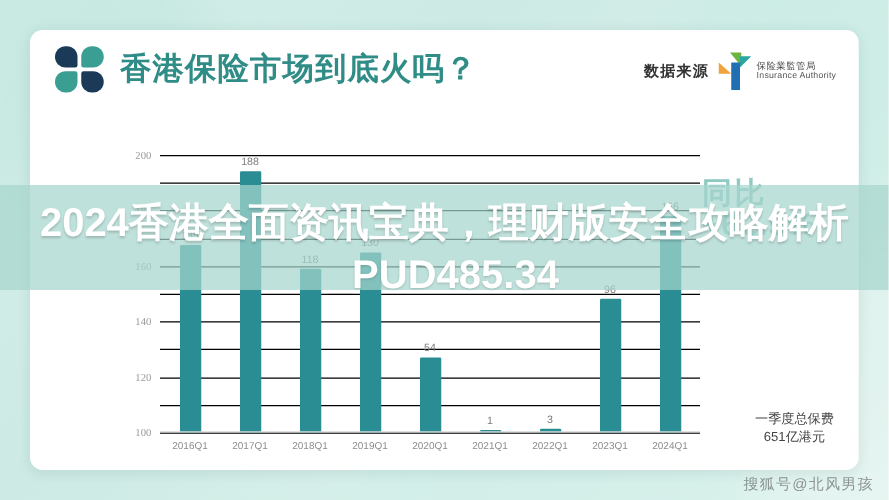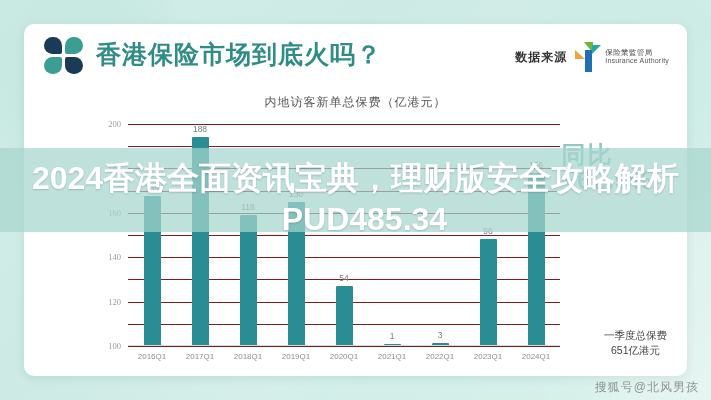--- a/index.html
+++ b/index.html
@@ -48,21 +48,21 @@
     border-left:9px solid #2aa6a0;border-bottom:9px solid transparent;}
   #ia-text{line-height:1.05;}
   #ia-cn{font-size:7.5px;color:#444;letter-spacing:.4px;}
   #ia-en{font-size:7px;color:#555;letter-spacing:.2px;}
 
   
   #chart-title{position:absolute;left:0;top:70px;width:100%;text-align:center;
     font-size:12px;color:#555;letter-spacing:1px;}
 
   #plot{position:absolute;left:104px;top:100px;width:432px;height:222px;}
-  .grid-line{position:absolute;left:0;width:100%;height:1px;background:#7f1d1d;font-family:Liberation Serif, serif;}
+  .grid-line{position:absolute;left:0;width:100%;height:1px;background:#000000;font-family:Liberation Serif, serif;}
   .ytick{position:absolute;right:calc(100% + 7px);transform:translateY(-50%);
     font-size:8.5px;color:#9a9a9a;white-space:nowrap;}
   #axis-base{position:absolute;left:0;bottom:0;width:100%;height:1px;background:#d8d8d8;}
 
   #bars{position:absolute;left:0;top:0;width:100%;height:100%;display:flex;
     align-items:flex-end;justify-content:space-around;}
   .bar-slot{position:relative;flex:1;height:100%;display:flex;flex-direction:column;
     align-items:center;justify-content:flex-end;}
   .bar{width:17px;background:#2a8d94;border-radius:1px 1px 0 0;}
   .bar-val{position:absolute;font-size:8.5px;color:#7b7b7b;}
@@ -117,21 +117,20 @@
           <span id="ia-text">
             <span id="ia-cn" style="display:block">保险業監管局</span>
             <span id="ia-en" style="display:block">Insurance Authority</span>
           </span>
         </span>
       </div>
 
       <div id="headline">香港保险市场到底火吗？</div>
     </div>
 
-    <div id="chart-title">内地访客新单总保费（亿港元）</div>
 
     <div id="plot">
       <div id="gridlines">
           <div class="grid-line" style="top: 222px;"></div>
           <div class="grid-line" style="top: 199.8px;"></div>
           <div class="grid-line" style="top: 177.6px;"></div>
           <div class="grid-line" style="top: 155.4px;"></div>
           <div class="grid-line" style="top: 133.2px;"></div>
           <div class="grid-line" style="top: 111px;">
             <span class="ytick" style="top: 111px;">100</span>

